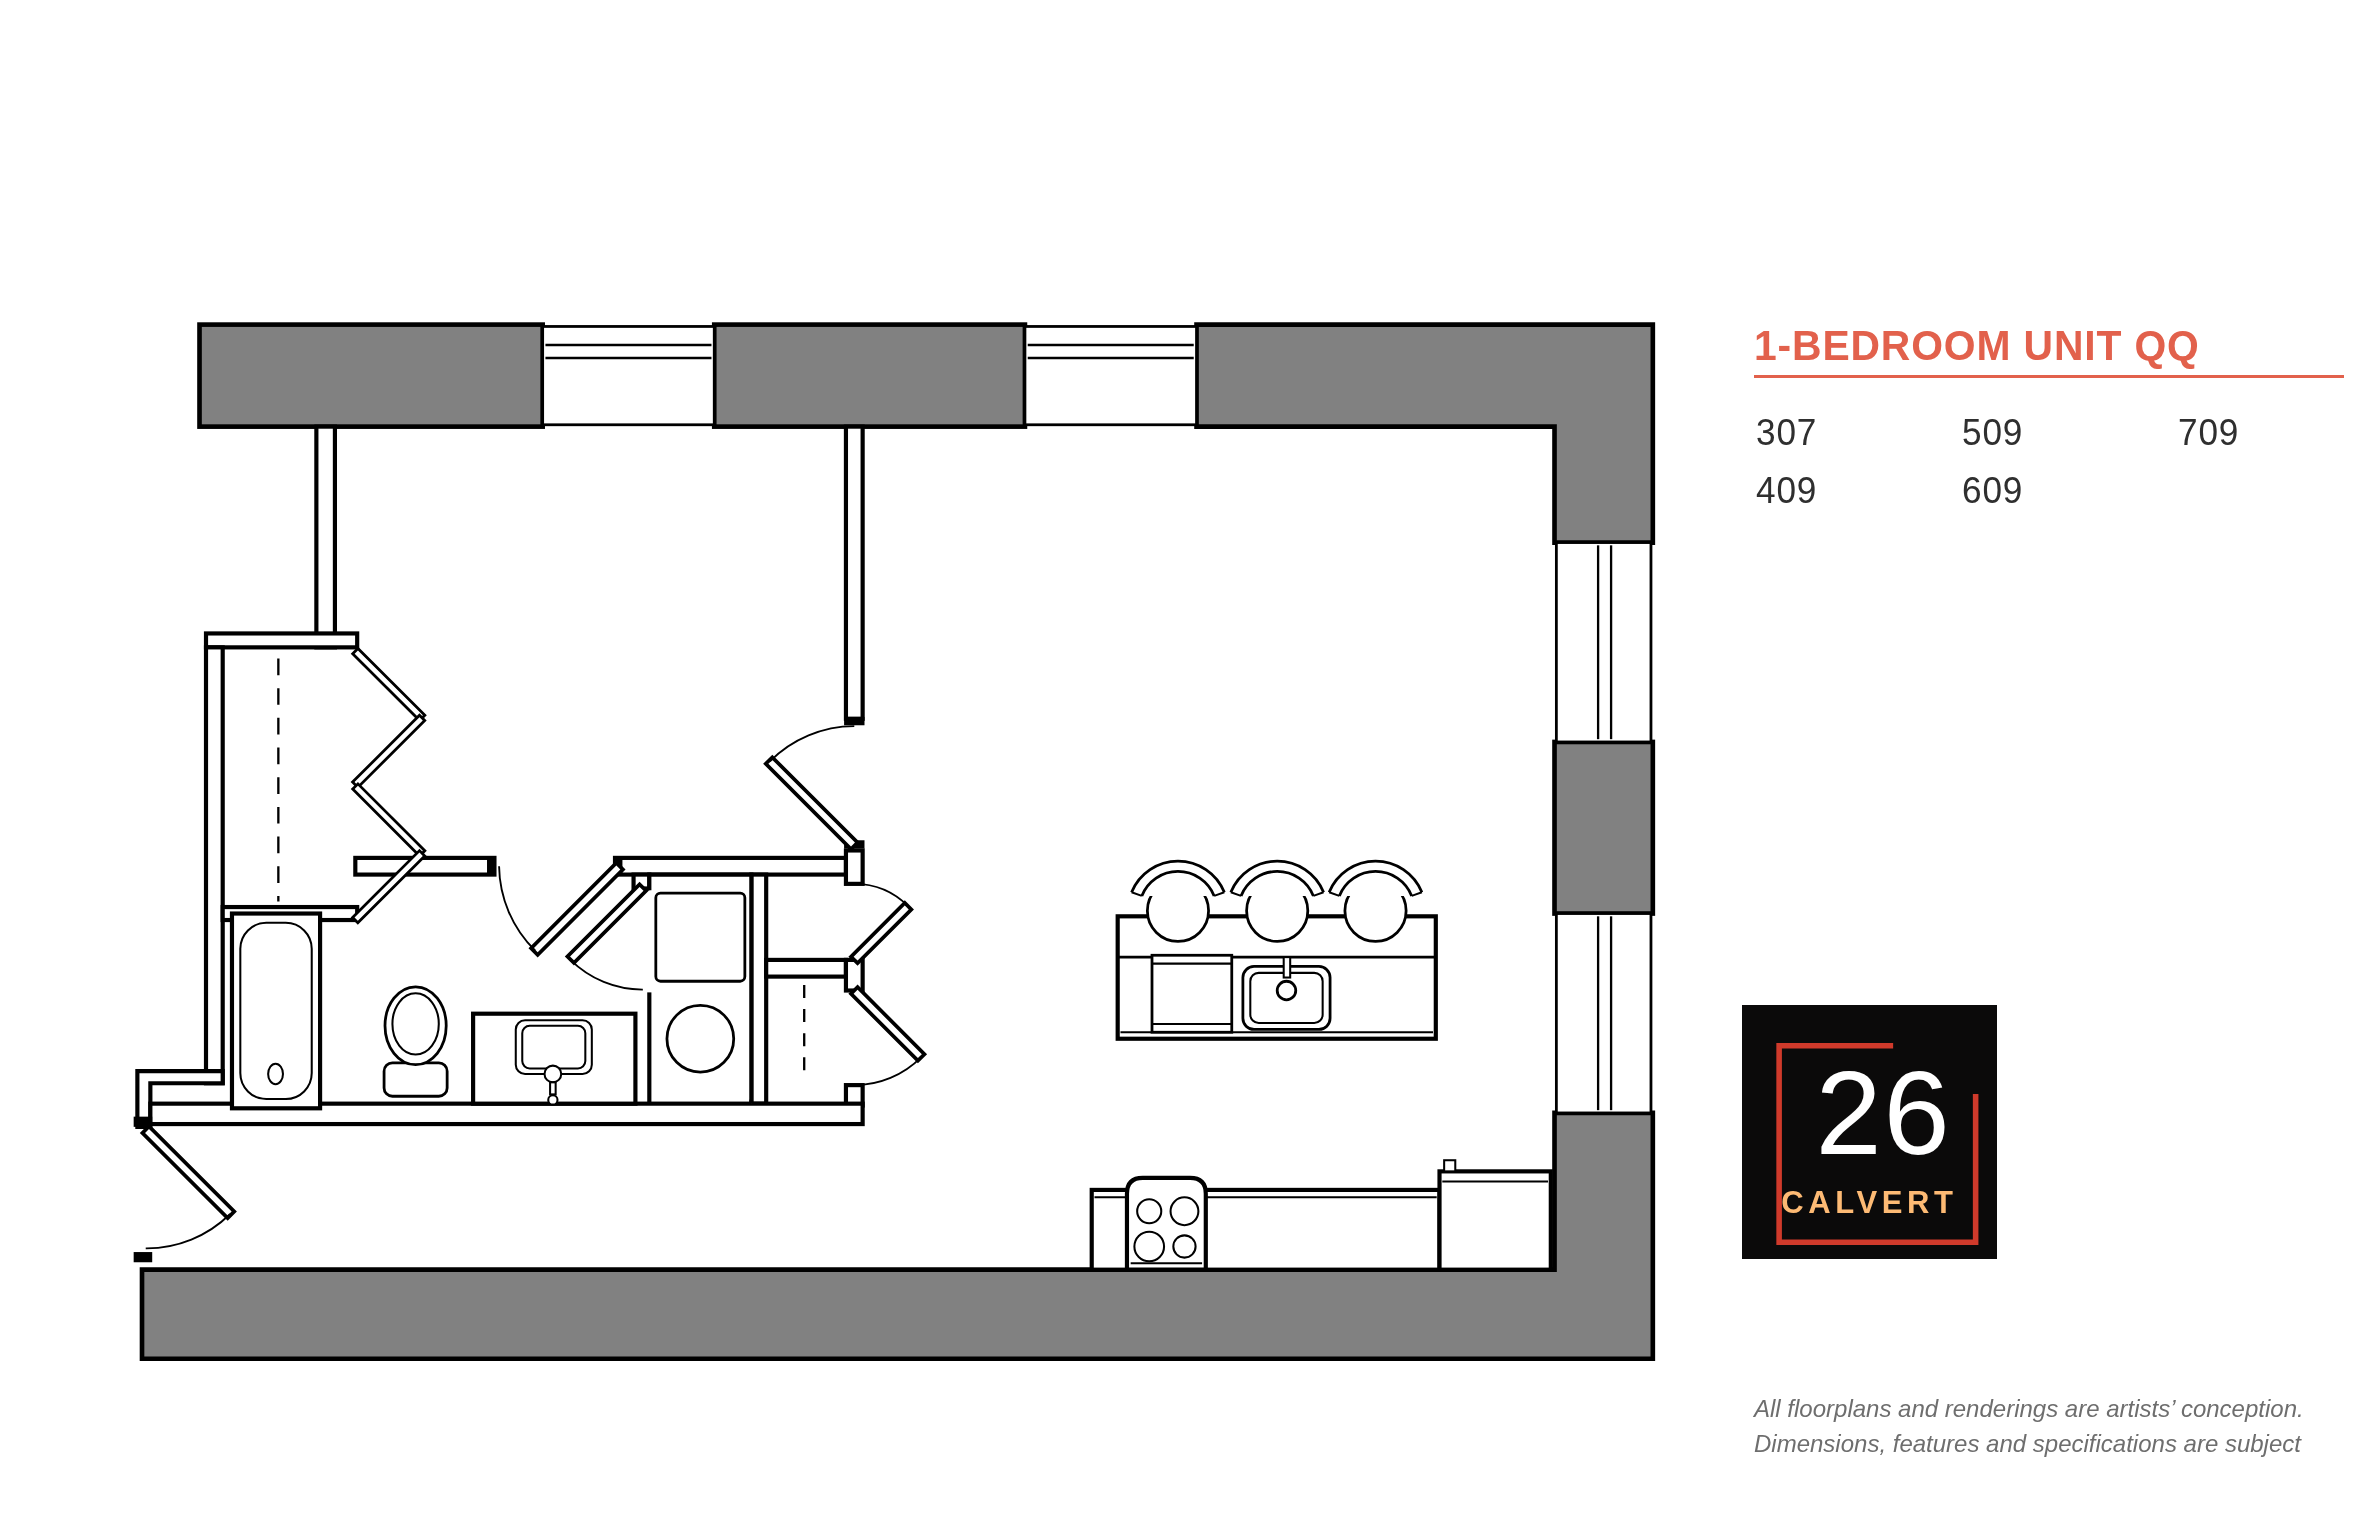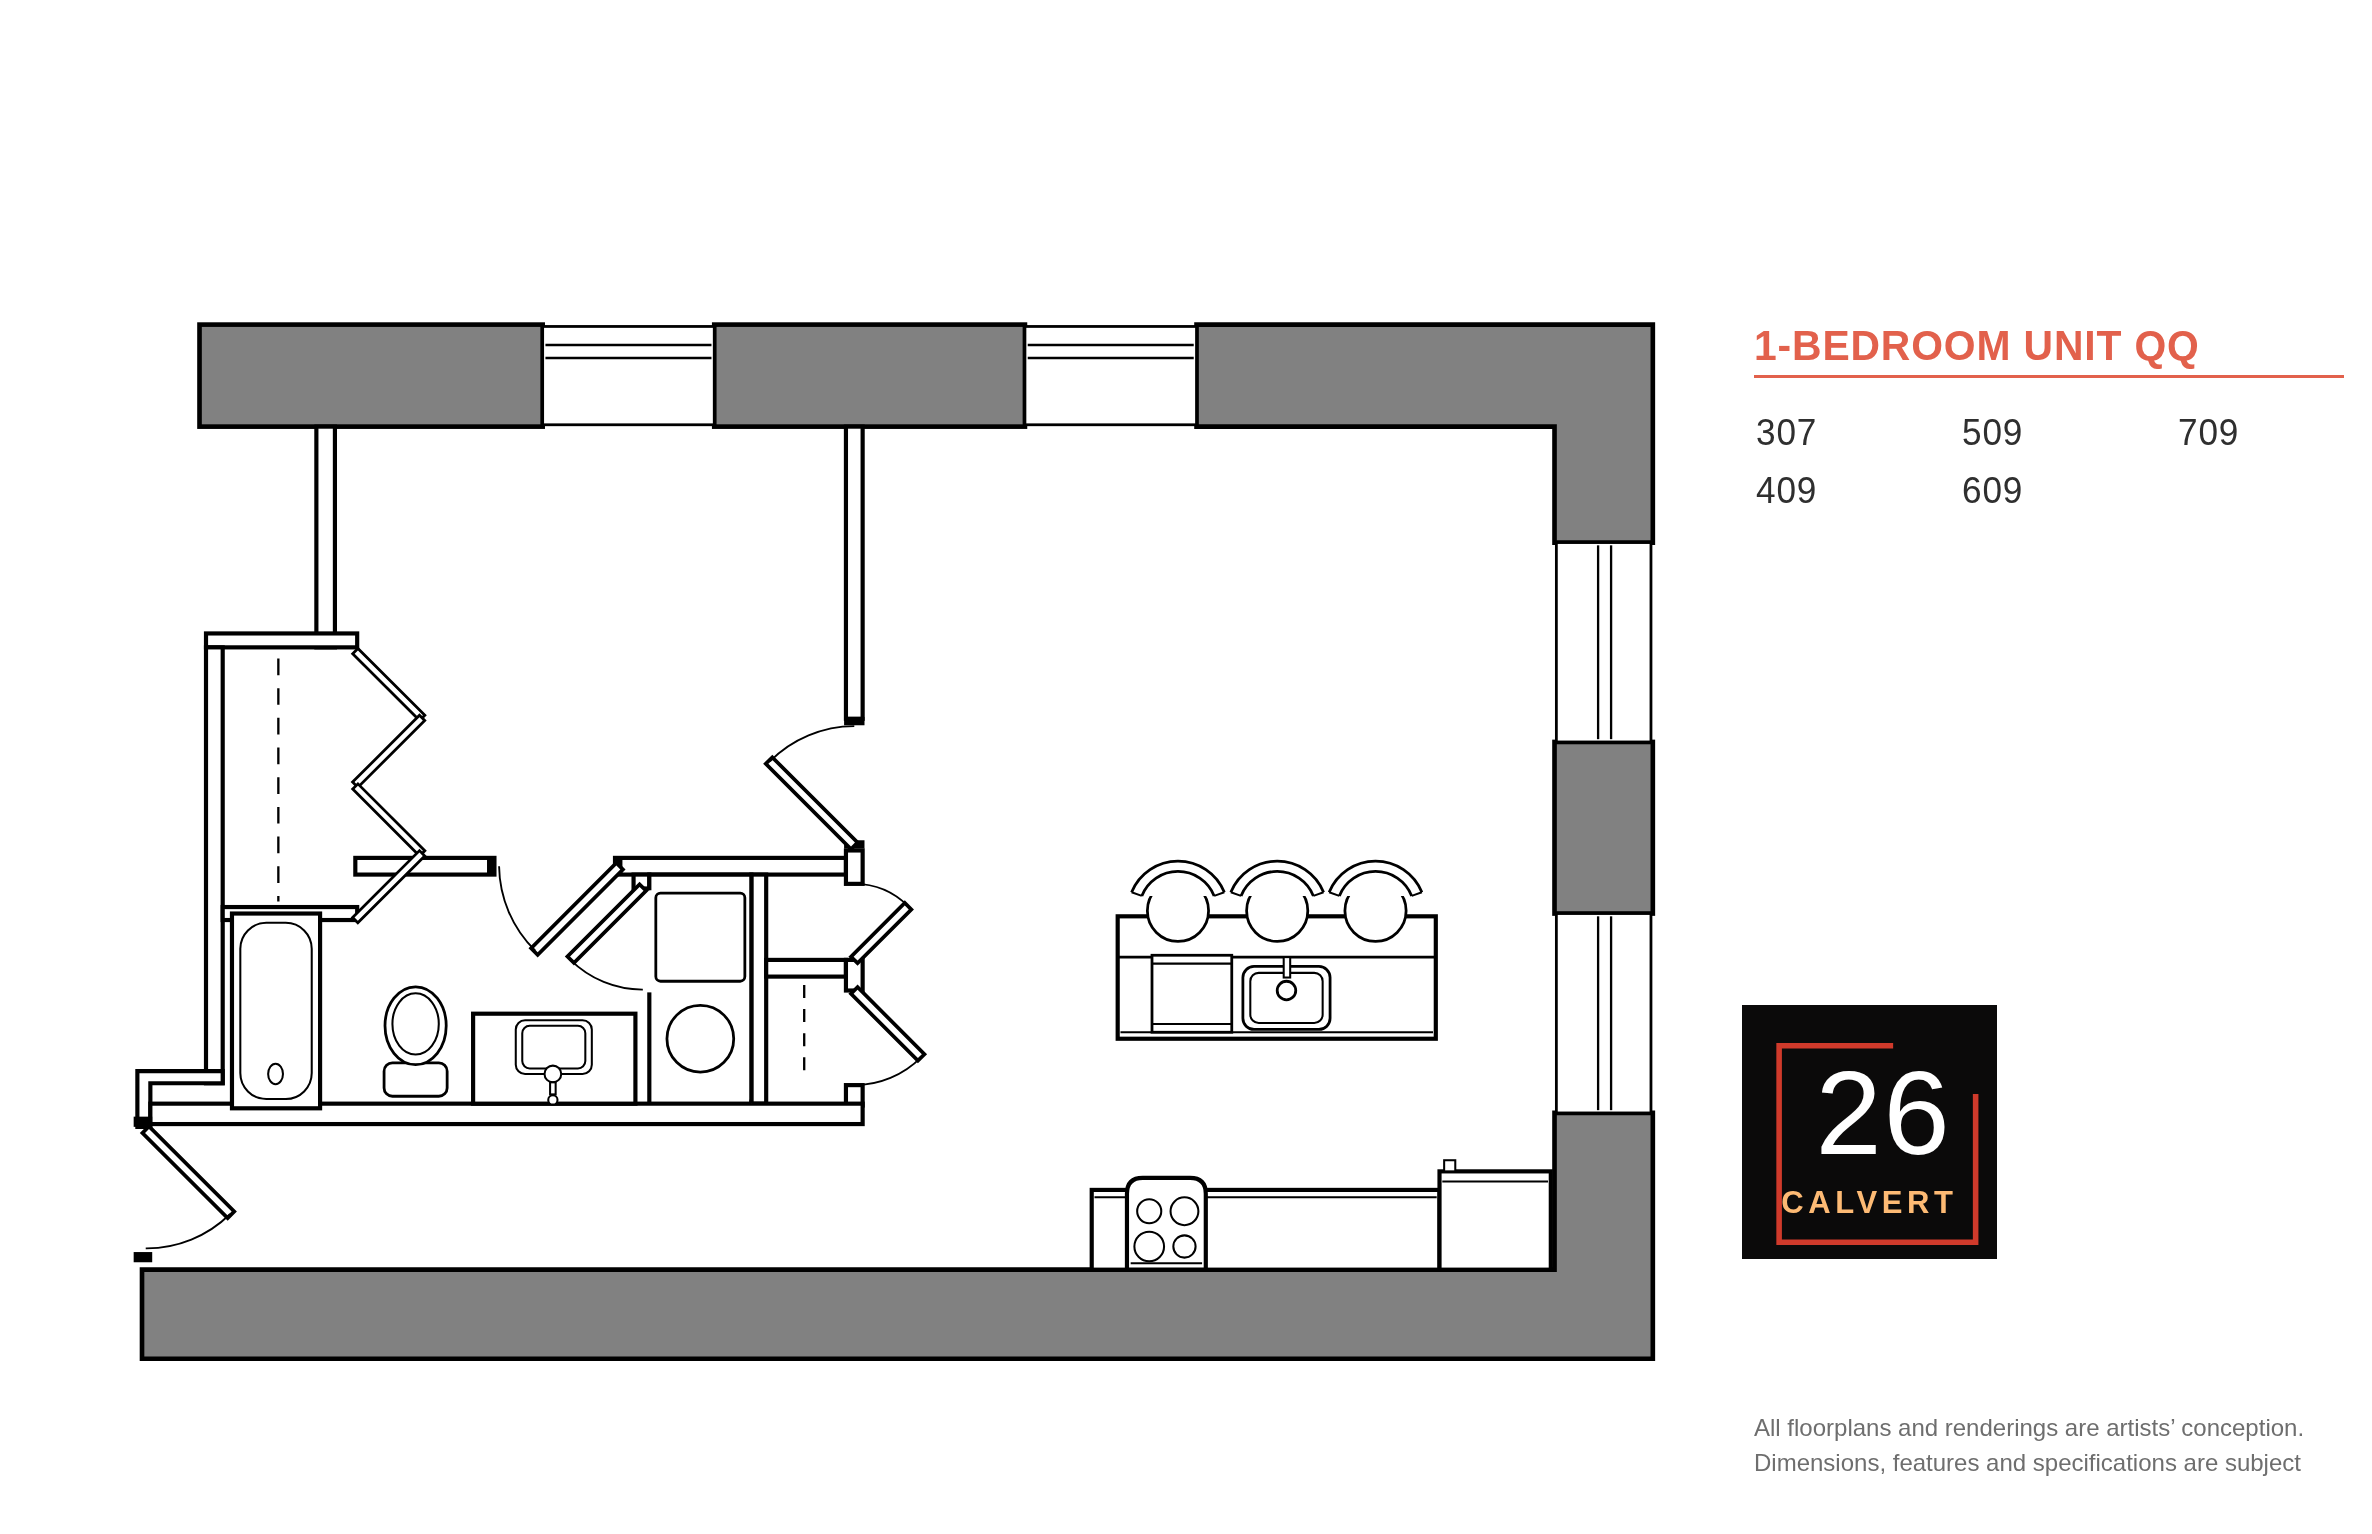--- a/index.html
+++ b/index.html
@@ -44,21 +44,21 @@
   .logo svg{position:absolute;left:0;top:0;}
   .logo-number{
     position:absolute;left:0;top:48px;width:100%;text-align:center;
     color:#fff;font-size:119px;font-weight:400;letter-spacing:1.9px;line-height:1;padding-left:28px;
   }
   .logo-name{
     position:absolute;left:0;top:182px;width:100%;text-align:center;
     color:#fdba74;font-size:31px;font-weight:bold;letter-spacing:4.6px;line-height:1;
   }
   .disclaimer{position:absolute;left:1754px;top:1391px;width:594px;color:var(--muted);
-    font-size:24px;line-height:35px;margin-top:19px;}
+    font-style:italic;font-size:24px;line-height:35px;}
 </style>
 </head>
 <body>
 
 <div class="canvas">
 
   <svg id="plan" width="1716" height="1534" viewBox="0 0 1850 1654">
 
     <g>
       <rect class="wall" x="215" y="350" width="370" height="110"></rect>

